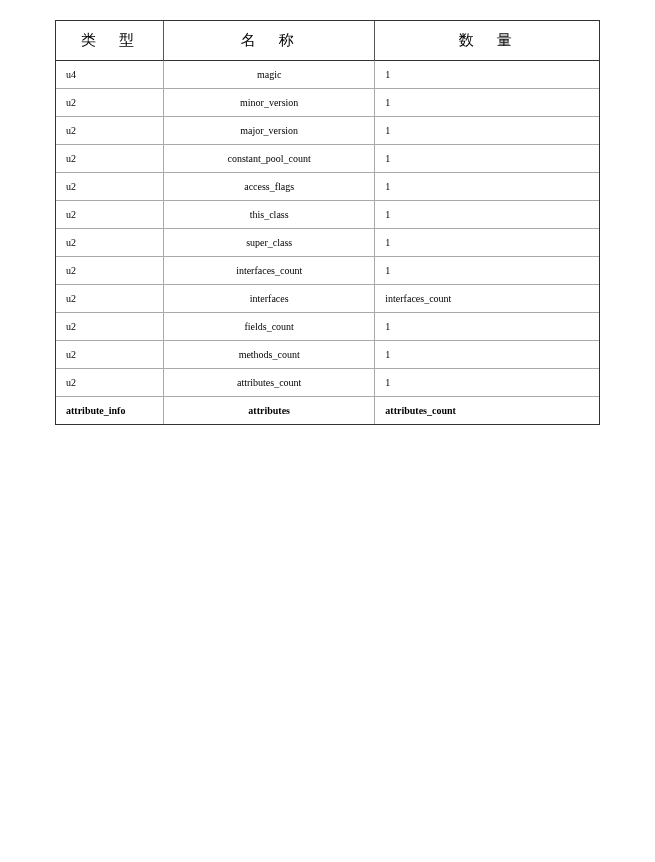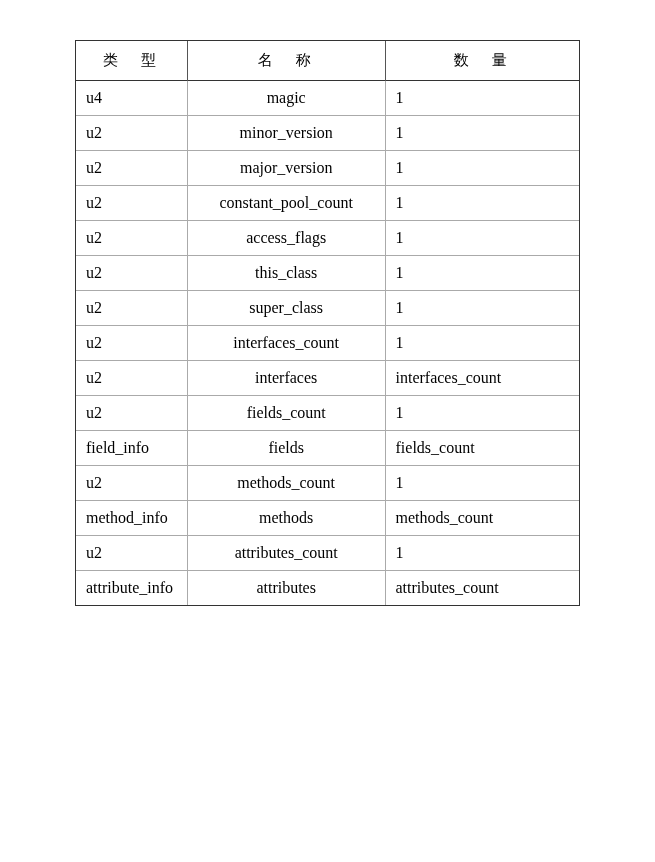--- a/index.html
+++ b/index.html
@@ -13,23 +13,22 @@
       font-family: "SimSun", "宋体", serif;
       font-size: 15px;
       display: flex;
       justify-content: center;
       align-items: flex-start;
       padding: 20px;
       min-height: 862px;
     }
 
     .table-container {
-      width: 505px;
+      width: 545px;
       border: 1.5px solid #333;
-      margin-top: 20px;
     }
 
     table {
       width: 100%;
       border-collapse: collapse;
     }
 
     thead tr {
       border-bottom: 1.5px solid #333;
     }
@@ -44,30 +43,31 @@
     }
 
     th:last-child {
       border-right: none;
     }
 
     td {
       padding: 8px 10px;
       border-bottom: 1px solid #aaa;
       border-right: 1px solid #aaa;
-      font-size: 16px;
+      font-size: 10px;
       vertical-align: middle;
     }
 
     td:last-child {
       border-right: none;
     }
 
     tbody tr:last-child td {
       border-bottom: none;
+      font-weight: bold;
     }
 
     .col-type {
       width: 115px;
     }
 
     .col-name {
       width: 240px;
       text-align: center;
     }
@@ -133,33 +133,23 @@
           <td class="col-type">u2</td>
           <td class="col-name">interfaces</td>
           <td class="col-count">interfaces_count</td>
         </tr>
         <tr>
           <td class="col-type">u2</td>
           <td class="col-name">fields_count</td>
           <td class="col-count">1</td>
         </tr>
         <tr>
-          <td class="col-type">field_info</td>
-          <td class="col-name">fields</td>
-          <td class="col-count">fields_count</td>
-        </tr>
-        <tr>
           <td class="col-type">u2</td>
           <td class="col-name">methods_count</td>
           <td class="col-count">1</td>
-        </tr>
-        <tr>
-          <td class="col-type">method_info</td>
-          <td class="col-name">methods</td>
-          <td class="col-count">methods_count</td>
         </tr>
         <tr>
           <td class="col-type">u2</td>
           <td class="col-name">attributes_count</td>
           <td class="col-count">1</td>
         </tr>
         <tr>
           <td class="col-type">attribute_info</td>
           <td class="col-name">attributes</td>
           <td class="col-count">attributes_count</td>

